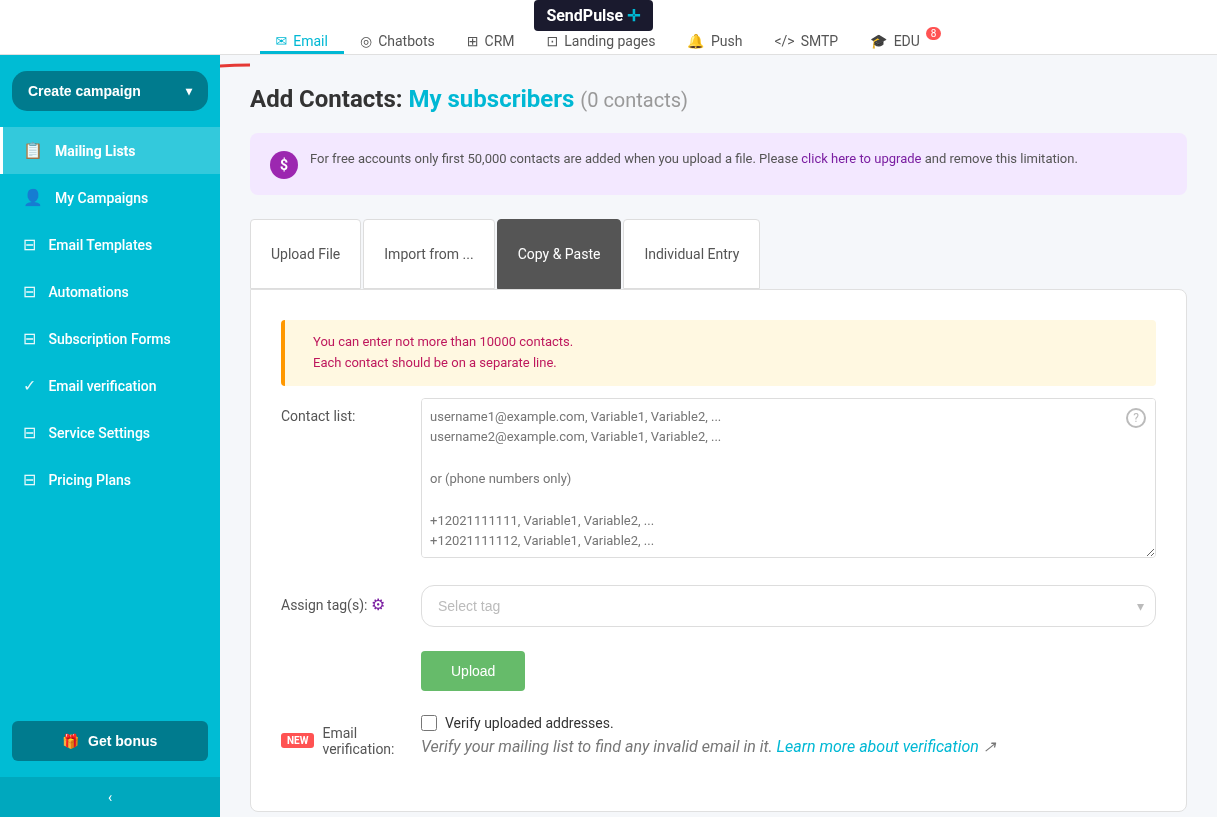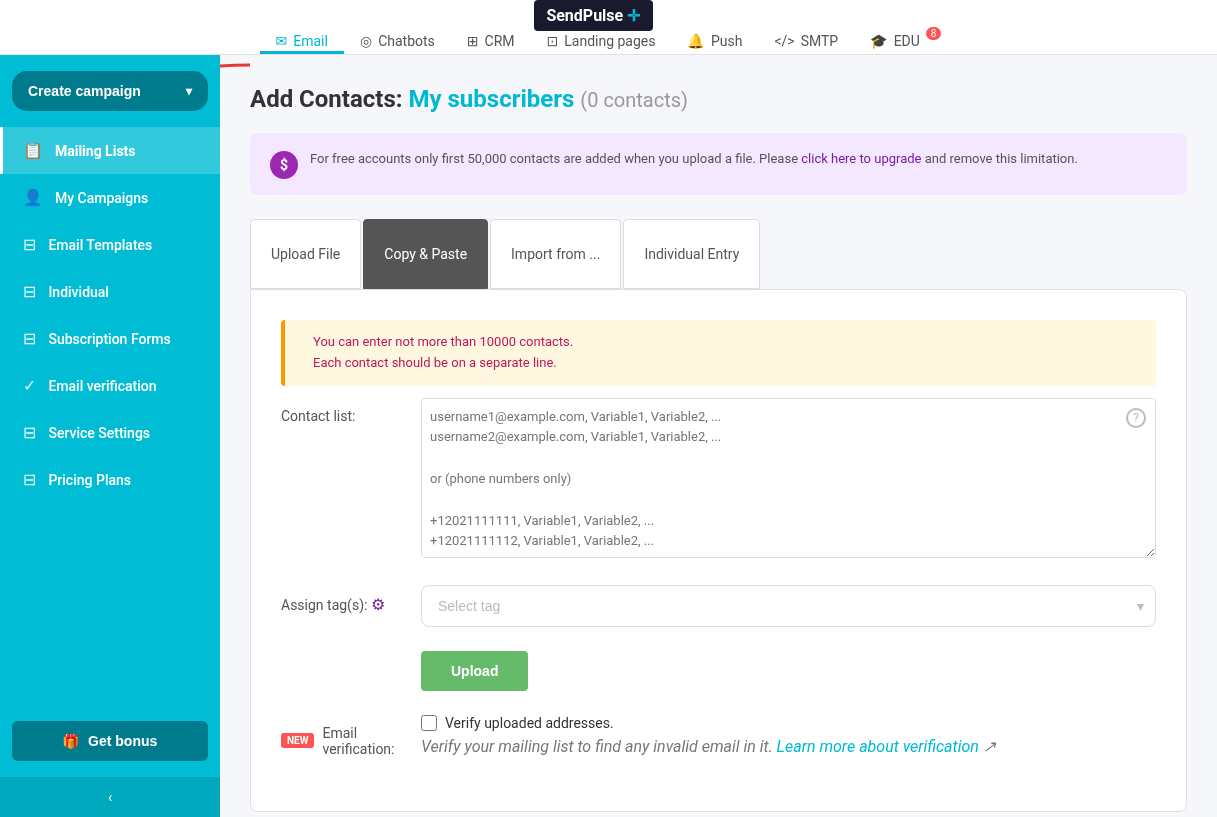--- a/index.html
+++ b/index.html
@@ -53,26 +53,26 @@
     .notice { border-left: 4px solid #ff9800; background: #fff8e1; padding: 12px 28px; border-radius: 4px; margin-bottom: 12px; font-size: 13px; color: #be185d; line-height: 1.6; }
 
     
     .form-row { display: flex; align-items: flex-start; margin-bottom: 24px; }
     .form-label { width: 140px; font-size: 14px; color: #555; padding-top: 10px; flex-shrink: 0; text-align: left; padding-right: 20px; }
     .form-control-wrap { flex: 1; position: relative; }
     .contact-textarea { width: 100%; min-height: 160px; border: 1px solid #ddd; border-radius: 4px; padding: 8px; font-size: 13px; color: #bbb; resize: vertical; font-family: inherit; line-height: 1.6; }
     .help-icon { position: absolute; top: 10px; right: 10px; width: 20px; height: 20px; border-radius: 50%; border: 2px solid #bbb; display: flex; align-items: center; justify-content: center; font-size: 12px; color: #bbb; cursor: pointer; }
 
     
-    .tag-select { width: 100%; border: 1px solid #ddd; border-radius: 8px; padding: 12px 16px; font-size: 14px; color: #bbb; cursor: pointer; background: #fff; appearance: none; }
+    .tag-select { width: 100%; border: 1px solid #ddd; border-radius: 13px; padding: 12px 16px; font-size: 14px; color: #bbb; cursor: pointer; background: #fff; appearance: none; }
     .tag-select-wrap { position: relative; }
     .tag-select-wrap::after { content: '▾'; position: absolute; right: 12px; top: 50%; transform: translateY(-50%); color: #bbb; pointer-events: none; }
 
     
-    .upload-btn { background: #66bb6a; color: #fff; border: none; border-radius: 4px; padding: 12px 30px; font-size: 14px; font-weight: 700; cursor: pointer; }
+    .upload-btn { background: #66bb6a; color: #fff; border: none; border-radius: 4px; padding: 12px 30px; font-size: 14px; font-weight: 400; cursor: pointer; }
     .new-badge { background: #ff5252; color: #fff; font-size: 10px; font-weight: bold; padding: 2px 6px; border-radius: 3px; margin-right: 4px; }
     .verify-content { display: flex; flex-direction: column; gap: 6px; }
     .verify-check { display: flex; align-items: center; gap: 8px; font-size: 14px; color: #333; }
     .verify-check input[type=checkbox] { width: 16px; height: 16px; }
     .verify-desc { font-size: 16px; color: #777; font-style: italic; }
     .verify-desc a { color: #00b8d4; text-decoration: none; }
   </style>
 </head>
 <body>
 
@@ -128,21 +128,21 @@
     <div class="sidebar-item">
       <span class="icon">👤</span>
       <span>My Campaigns</span>
     </div>
     <div class="sidebar-item">
       <span class="icon">⊟</span>
       <span>Email Templates</span>
     </div>
     <div class="sidebar-item">
       <span class="icon">⊟</span>
-      <span>Individual</span>
+      <span>Automations</span>
     </div>
     <div class="sidebar-item">
       <span class="icon">⊟</span>
       <span>Subscription Forms</span>
     </div>
     <div class="sidebar-item">
       <span class="icon">✓</span>
       <span>Email verification</span>
     </div>
     <div class="sidebar-item">
@@ -189,25 +189,25 @@
       </div>
       <div class="info-banner-text">
         <span>For free accounts only first 50,000 contacts are added when you upload a file. Please </span><a href="#">click here to upgrade</a><span> and remove this limitation.</span>
       </div>
     </div>
 
     <div class="method-tabs">
       <div class="method-tab">
         <span>Upload File</span>
       </div>
+      <div class="method-tab">
+        <span>Import from ...</span>
+      </div>
       <div class="method-tab active">
         <span>Copy &amp; Paste</span>
-      </div>
-      <div class="method-tab">
-        <span>Import from ...</span>
       </div>
       <div class="method-tab">
         <span>Individual Entry</span>
       </div>
     </div>
 
     <div class="content-box">
 
       <div class="notice">
         <div>You can enter not more than 10000 contacts.</div>

